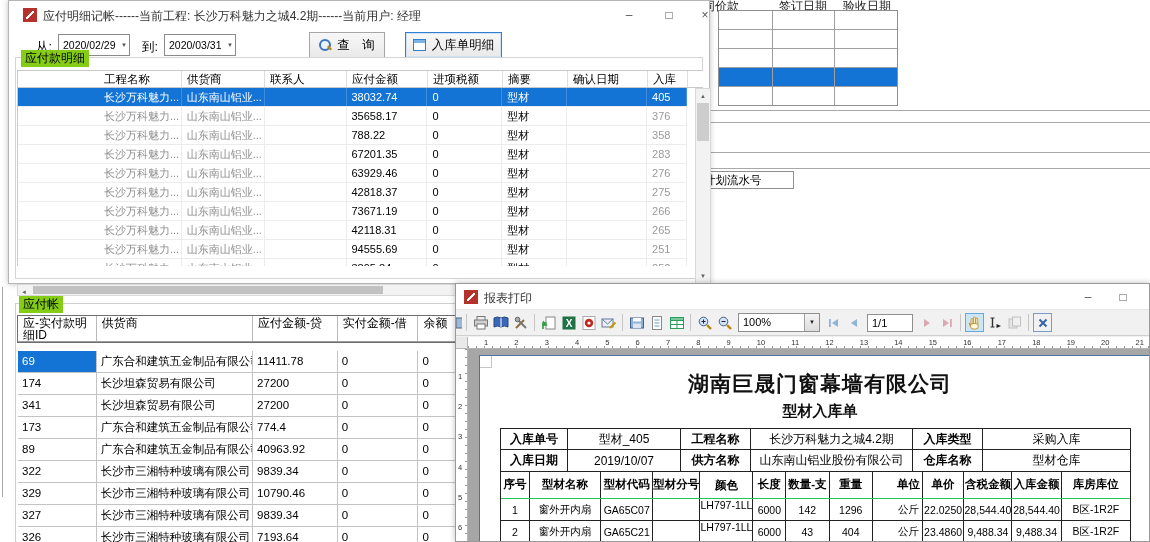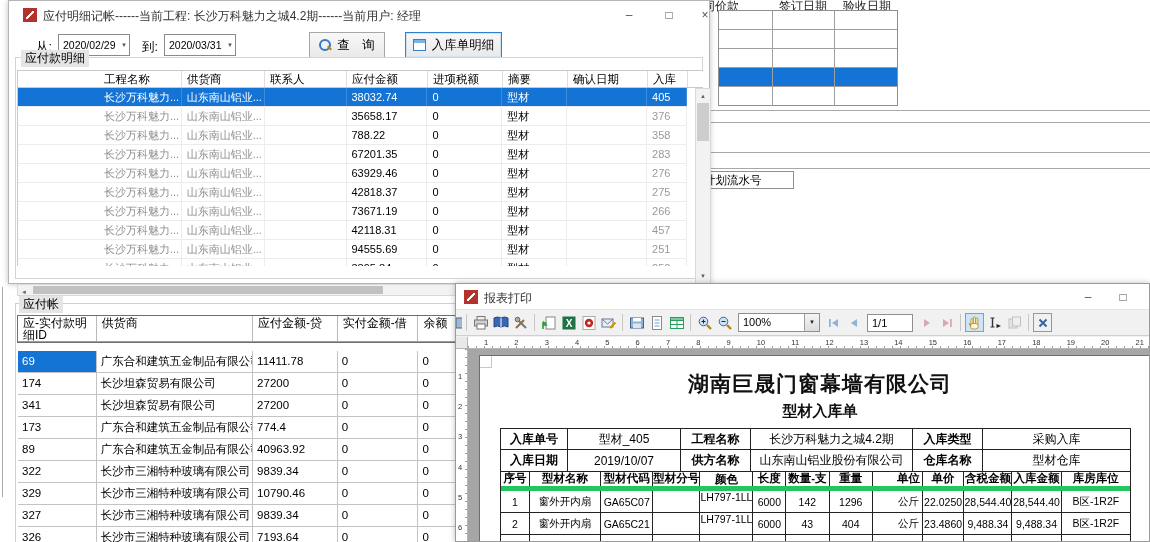--- a/index.html
+++ b/index.html
@@ -52,21 +52,21 @@
   .btn-inbound { left:396px; width:97px; border:1px solid #2f80d0; box-shadow:0 0 0 1px #cfe3f5 inset; }
   .mag { width:12px; height:12px; position:relative; }
   .mag::before { content:""; position:absolute; left:0; top:0; width:8px; height:8px; border:2px solid #3a76c0;
                  border-radius:50%; background:#eaf2fb; }
   .mag::after { content:""; position:absolute; left:8px; top:8px; width:5px; height:2px; background:#b8860b;
                 transform:rotate(45deg); }
   .form-ic { width:13px; height:12px; border:1px solid #2f80d0; background:#fff; position:relative; }
   .form-ic::before { content:""; position:absolute; left:0; top:0; right:0; height:3px; background:#7db4e8; }
 
   .w1-group { position:absolute; left:6px; top:56px; width:688px; height:222px; border:1px solid #d4d4d4; }
-  .group-lbl { position:absolute; background:#e5e5e5; padding:0 4px; font-size:12px; }
+  .group-lbl { position:absolute; background:#84cc16; padding:0 4px; font-size:12px; }
   .w1-group-lbl { left:12px; top:49px; z-index:1; }
 
   .w1-table { position:absolute; left:8px; top:69px; width:686px; }
   .thead { display:flex; height:18px; border:1px solid #c9c9c9; border-right:none; background:#fff; }
   .th { font-size:11.5px; line-height:16px; padding-left:5px; border-right:1px solid #dedede;
         overflow:hidden; white-space:nowrap; }
   .w1-body { position:absolute; left:0; top:18px; width:670px; height:178px; overflow:hidden;
              border-left:1px solid #c9c9c9; }
   .w1 .trow { display:flex; height:19px; border-bottom:1px solid #ececec; background:#fff; }
   .w1 .td { font-size:11px; line-height:18px; padding-left:5px; border-right:1px solid #ececec;
@@ -158,21 +158,21 @@
                   font-weight:700; color:#111; }
   .rp-info { position:absolute; left:20px; top:72px; width:631px; border:1px solid #222; }
   .rp-irow { display:flex; height:21px; border-bottom:1px solid #222; }
   .rp-irow:last-child { border-bottom:none; }
   .rp-ic { border-right:1px solid #222; display:flex; align-items:center; justify-content:center;
            font-size:12px; overflow:hidden; white-space:nowrap; }
   .rp-ic:last-child { border-right:none; }
   .ic0 { width:67px; font-weight:700; } .ic1 { width:113px; } .ic2 { width:70px; font-weight:700; }
   .ic3 { width:162px; } .ic4 { width:70px; font-weight:700; } .ic5 { width:147px; }
   .rp-detail { position:absolute; left:20px; top:115px; width:631px; border:1px solid #222; border-top:none; }
-  .rp-dh { display:flex; height:20px; border-bottom:5px solid #22c55e; }
+  .rp-dh { display:flex; height:28px; border-bottom:1px solid #22c55e; }
   .rp-dh .dc { font-weight:700; font-size:11.5px; }
   .rp-drow { display:flex; height:22px; border-bottom:1px solid #222; }
   .dc { border-right:1px solid #222; display:flex; align-items:center; justify-content:center;
         font-size:10.5px; overflow:hidden; white-space:nowrap; }
   .dc:last-child { border-right:none; }
   .d0{width:30px;} .d1{width:74px;} .d2{width:54px;} .d3{width:49px;} .d4{width:55px; align-items:flex-start; line-height:12px;}
   .d5{width:34px;} .d6{width:45px;} .d7{width:45px;} .d8{width:29px;margin-left:22px;} .d9{width:43px;}
   .d10{width:50px;} .d11{width:51px;} .d12{width:71px;}
   .rp-dh .d4 { align-items:center; }
 </style>
@@ -359,21 +359,21 @@
           <div class="td c-check">
               <span class="cb"></span>
             </div>
           <div class="td c-proj">长沙万科魅力...</div>
           <div class="td c-supp">山东南山铝业...</div>
           <div class="td c-contact"></div>
           <div class="td c-amount">42118.31</div>
           <div class="td c-tax">0</div>
           <div class="td c-summary">型材</div>
           <div class="td c-date"></div>
-          <div class="td c-inbound">457</div>
+          <div class="td c-inbound">265</div>
         </div>
           <div class="trow">
           <div class="td c-check">
               <span class="cb"></span>
             </div>
           <div class="td c-proj">长沙万科魅力...</div>
           <div class="td c-supp">山东南山铝业...</div>
           <div class="td c-contact"></div>
           <div class="td c-amount">94555.69</div>
           <div class="td c-tax">0</div>

